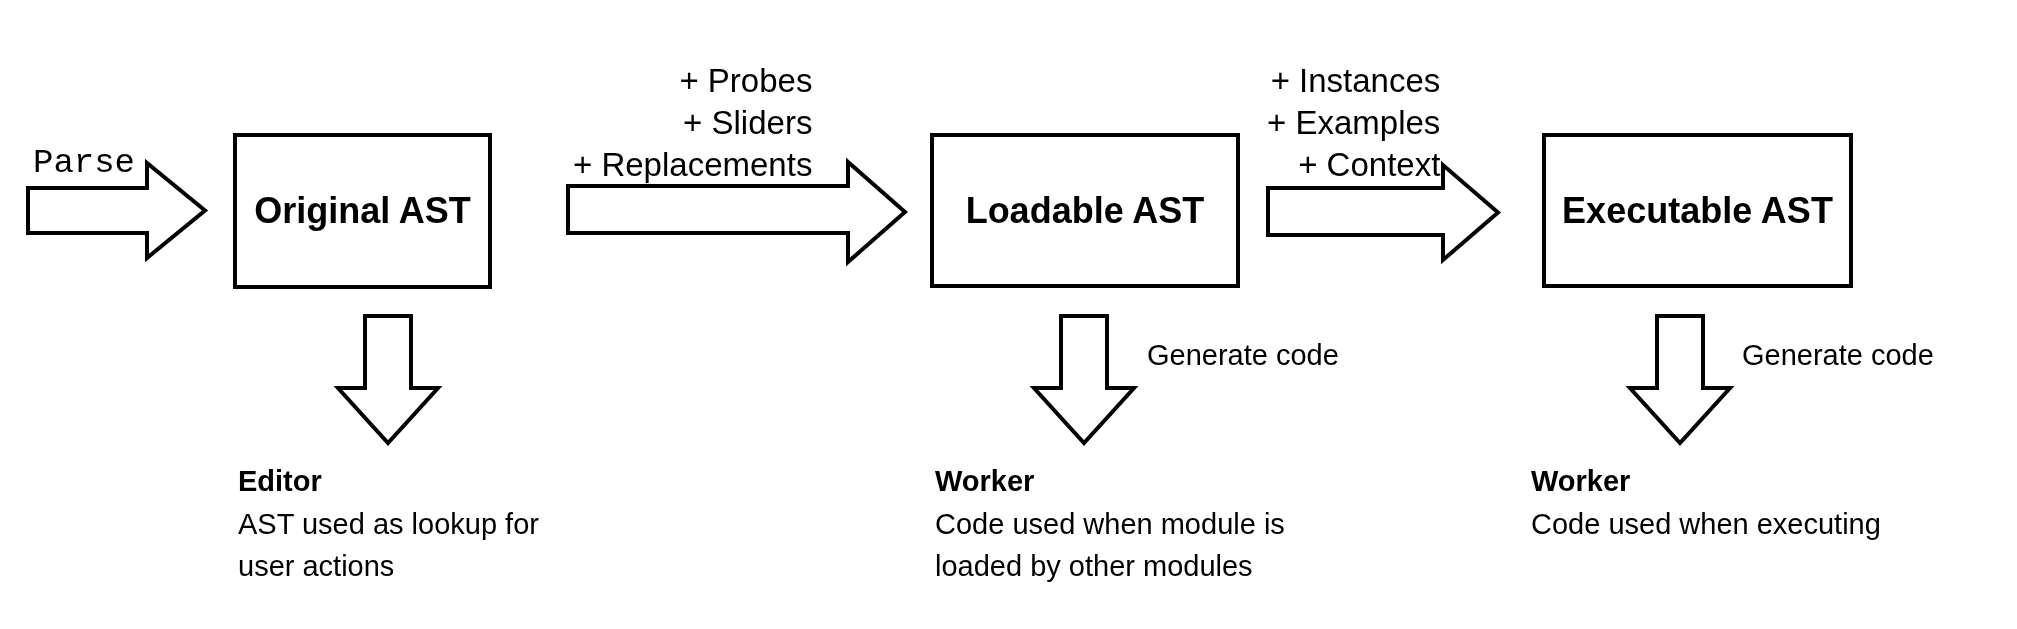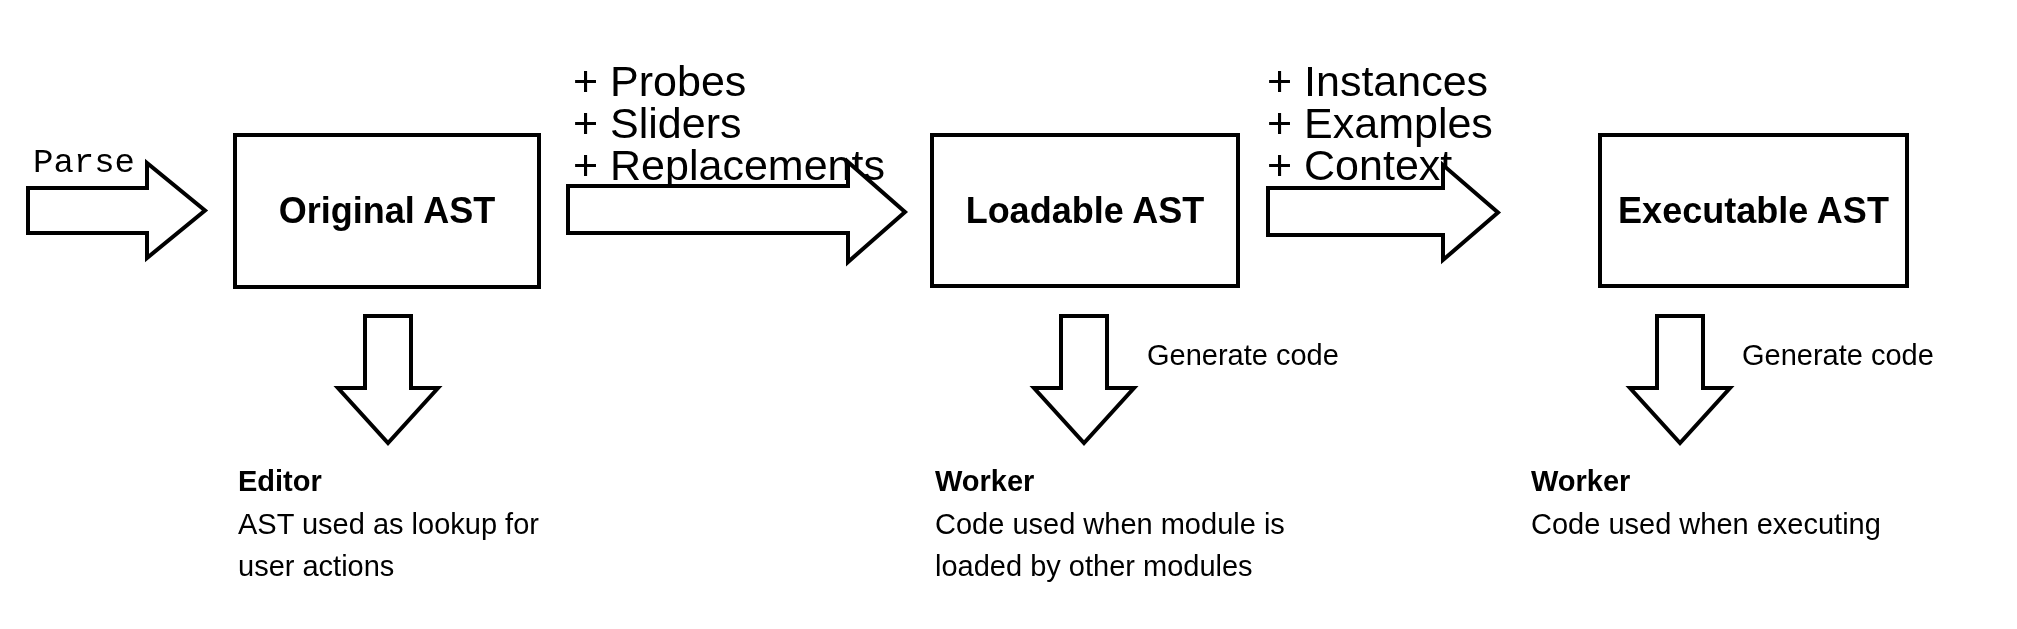--- a/index.html
+++ b/index.html
@@ -33,22 +33,23 @@
     font-size:36px;font-weight:bold;
     letter-spacing:0px;
   }
   .flow-label{
     position:absolute;
     font-size:34px;line-height:1;
     white-space:nowrap;
   }
   .annotations{
     position:absolute;
-    font-size:43px;line-height:42px;
+    font-size:33px;line-height:42px;
     white-space:nowrap;
+    text-align:right;
   }
   .gen-label{
     position:absolute;
     font-size:29px;line-height:42px;
     white-space:nowrap;
     margin-left:29px;
   }
   .consumer{
     position:absolute;
     font-size:29px;line-height:42.5px;
@@ -59,27 +60,27 @@
 </head>
 <body>
 
 <div class="canvas">
 
   <div class="flow-label abs" style="left:33px;top:146px;font-family:Liberation Mono, monospace;">Parse</div>
   <svg class="arrow" style="left:26px;top:161px;" width="182" height="100" viewBox="0 0 182 100">
     <polygon points="2,27 121,27 121,2 179,49.5 121,97 121,72 2,72"></polygon>
   </svg>
 
-  <div class="stage-box" style="left:233px;top:133px;width:308px;height:156px;">
+  <div class="stage-box" style="left:233px;top:133px;width:259px;height:156px;">
     <span>Original AST</span>
   </div>
   <div class="stage-box" style="left:930px;top:133px;width:310px;height:155px;text-align:right;">
     <span>Loadable AST</span>
   </div>
-  <div class="stage-box" style="left:1598px;top:133px;width:311px;height:155px;">
+  <div class="stage-box" style="left:1542px;top:133px;width:311px;height:155px;">
     <span>Executable AST</span>
   </div>
 
   <div class="annotations" style="left:573px;top:60px;">
     <div>+ Probes</div>
     <div>+ Sliders</div>
     <div>+ Replacements</div>
   </div>
   <svg class="arrow" style="left:566px;top:160px;" width="342" height="104" viewBox="0 0 342 104">
     <polygon points="2,26 282,26 282,2 339,52 282,102 282,73 2,73"></polygon>

